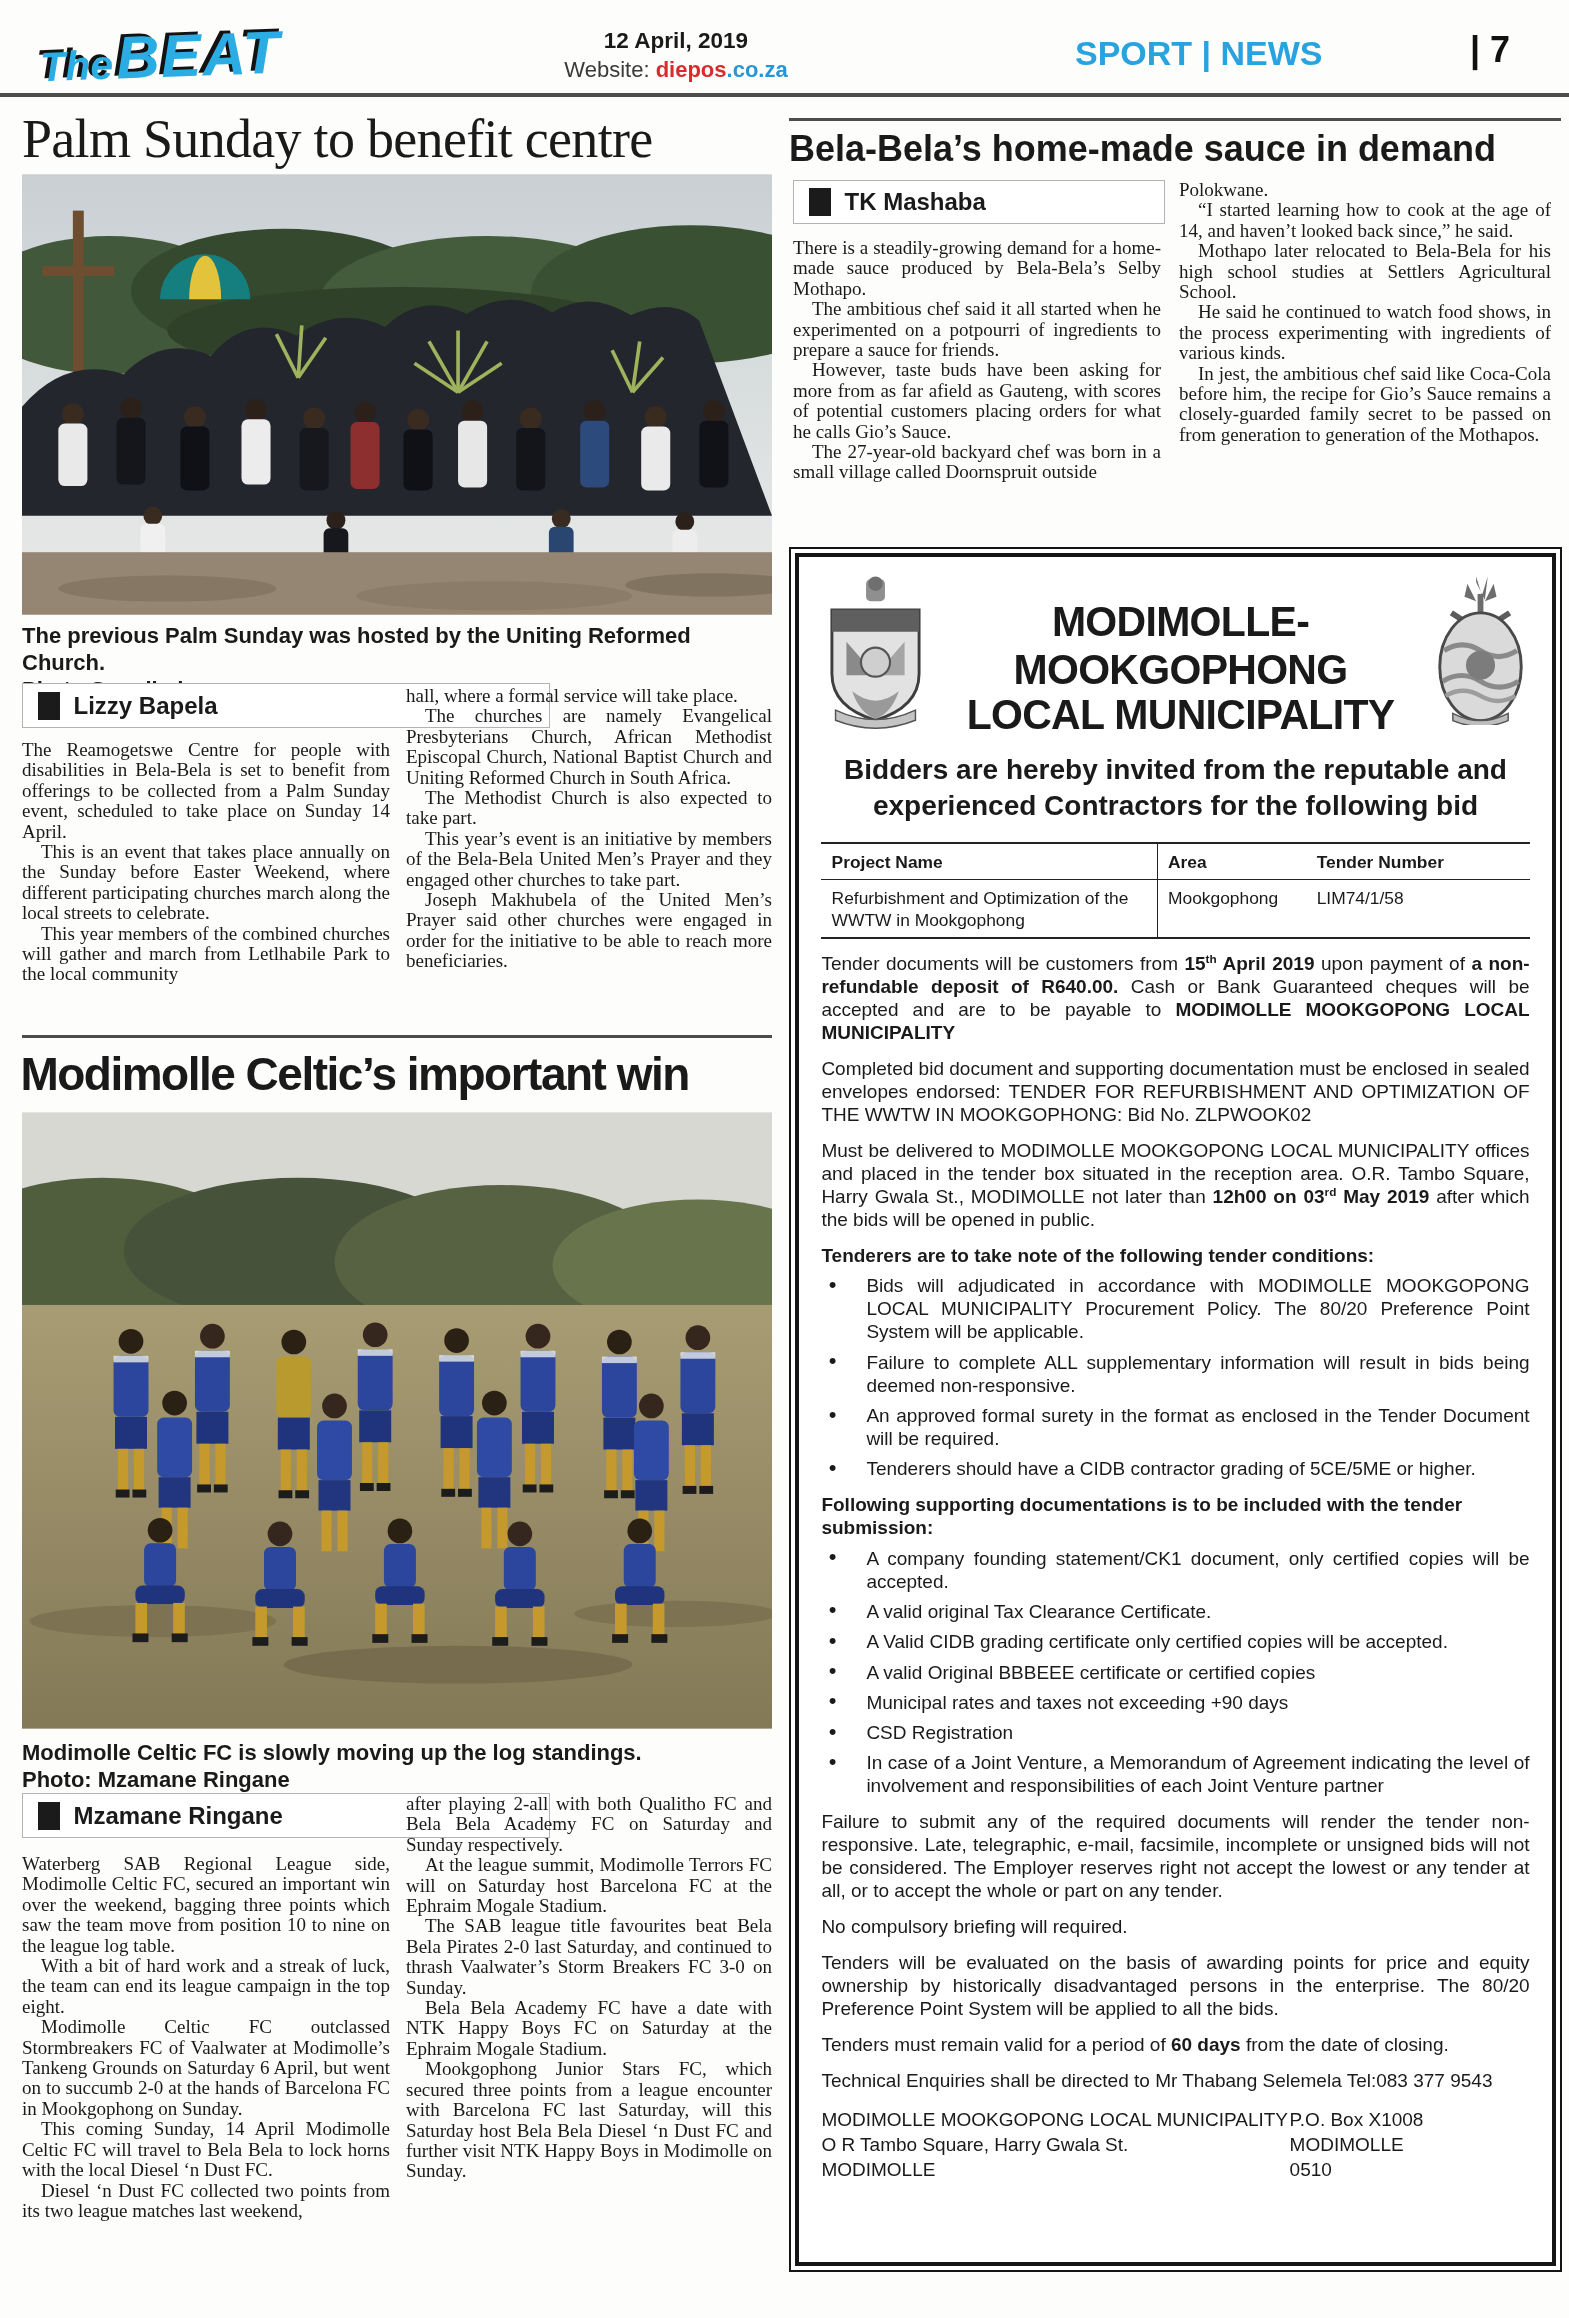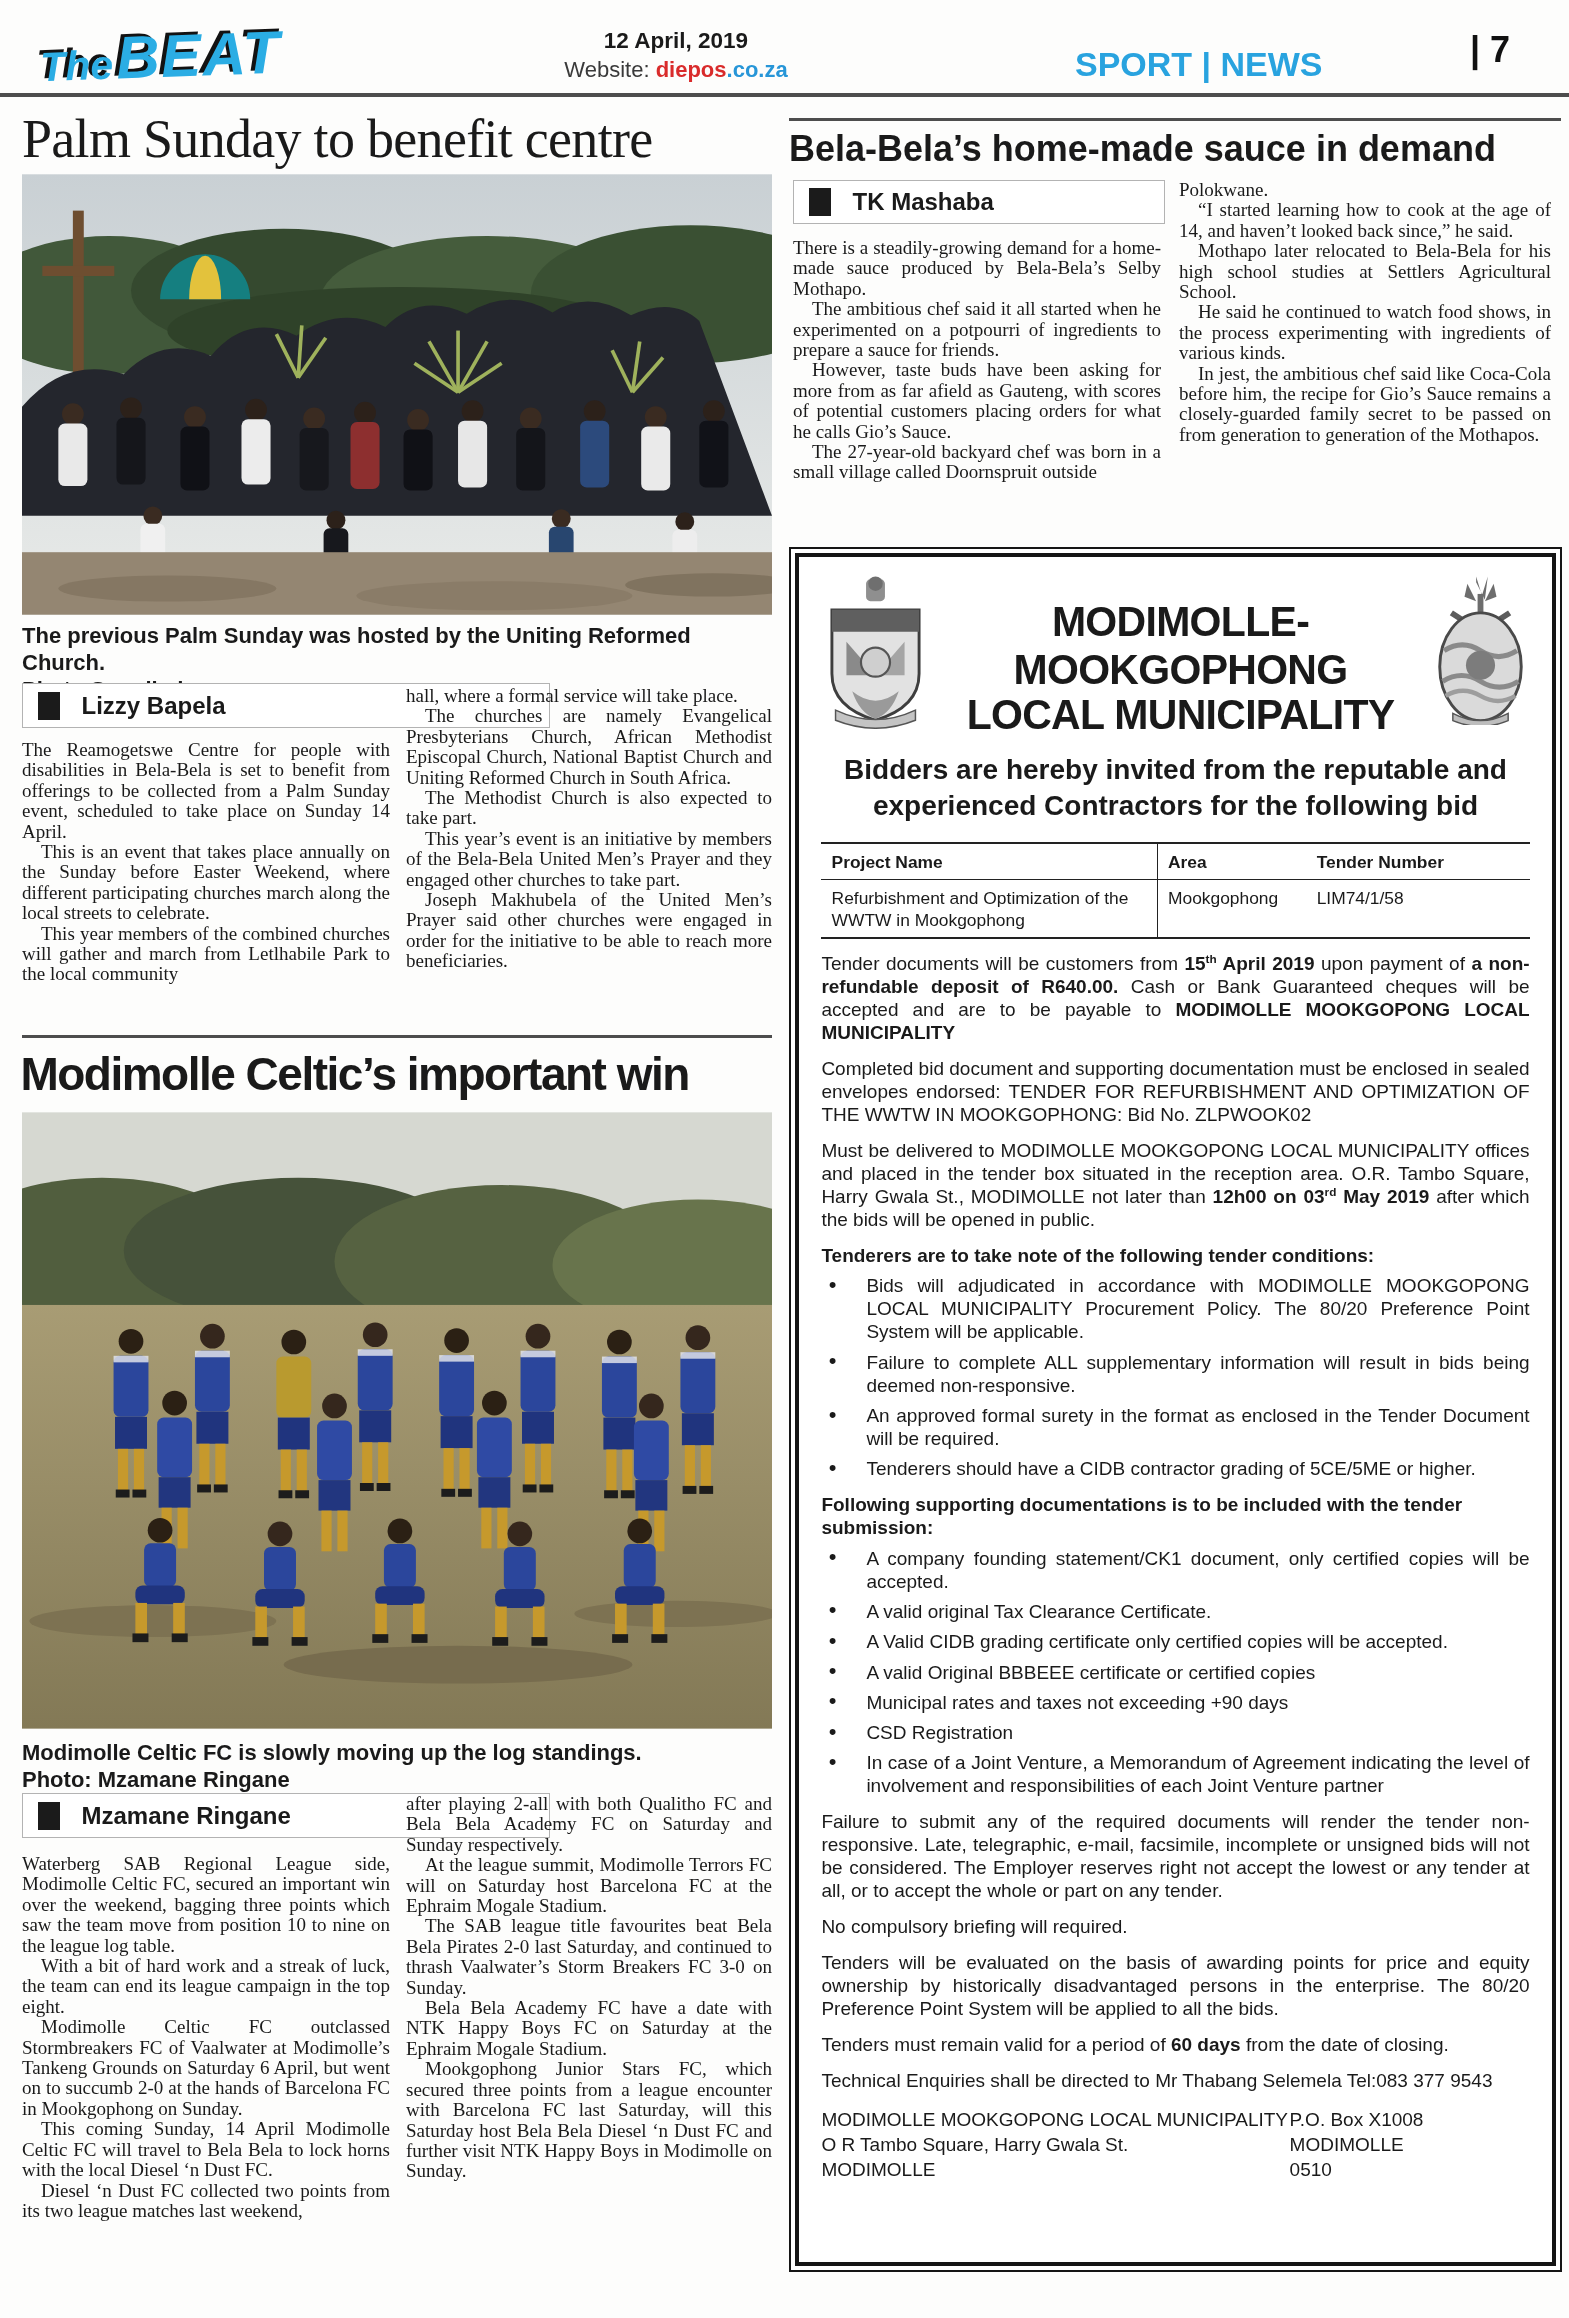--- a/index.html
+++ b/index.html
@@ -25,21 +25,21 @@
   #page-num{font-size:36px;font-weight:700;color:#111}
 
   
   #palm-headline{font-family:"Liberation Serif",serif;font-size:54px;letter-spacing:-0.7px;white-space:nowrap}
   #bela-headline{font-size:36px;font-weight:700;letter-spacing:0px;white-space:nowrap}
   #celtic-headline{font-size:46px;font-weight:700;letter-spacing:-1.5px;white-space:nowrap}
 
   .caption{font-weight:700;font-size:22px;line-height:27px}
 
   .byline{border:1.5px solid #b3b3b3;background:#fff;display:flex;align-items:center;
-          padding:0 14.5px;box-sizing:border-box;gap:22px}
+          padding:0 14.5px;box-sizing:border-box;gap:14px}
   .byline .sq{width:22px;height:28px;background:#1b1b1b;flex:0 0 auto}
   .byline .name{font-weight:700;font-size:24px;white-space:nowrap}
 
   .article p{margin:0;text-align:justify;font-family:"Liberation Serif",serif;
              font-size:19px;line-height:20.4px}
   .article p + p{text-indent:19px}
   .clip{overflow:hidden}
 
   
   #advert{border:2.2px solid #151515;padding:4.4px;box-sizing:border-box;background:#fff}
@@ -74,21 +74,21 @@
     <span class="t1">The</span>
     <span class="t2">BEAT</span>
   </div>
   <div id="mast-center" class="abs" style="left:458px;top:28px;width:436px">
     <div id="mast-date">12 April, 2019</div>
     <div id="mast-site">
       <span class="lbl">Website:</span>
       <span class="red">diepos</span><span class="blu">.co.za</span>
     </div>
   </div>
-  <div id="section-head" class="abs" style="left:1075px;top:45px">SPORT | NEWS</div>
+  <div id="section-head" class="abs" style="left:1075px;top:34px">SPORT | NEWS</div>
   <div id="page-num" class="abs" style="left:1470px;top:29px">| 7</div>
   <div class="rule abs" style="left:0;top:93px;width:1569px;height:3.6px"></div>
 
   <div id="palm-headline" class="abs" style="left:22px;top:108px">Palm Sunday to benefit centre</div>
 
   <div class="abs" style="left:22px;top:174px;width:750px;height:441px">
     <svg width="750" height="441" viewBox="0 0 1032 606" xmlns="http://www.w3.org/2000/svg">
       <defs>
         <linearGradient id="sky1" x1="0" y1="0" x2="0" y2="1">
           <stop offset="0" stop-color="#c9d0d4"></stop>

